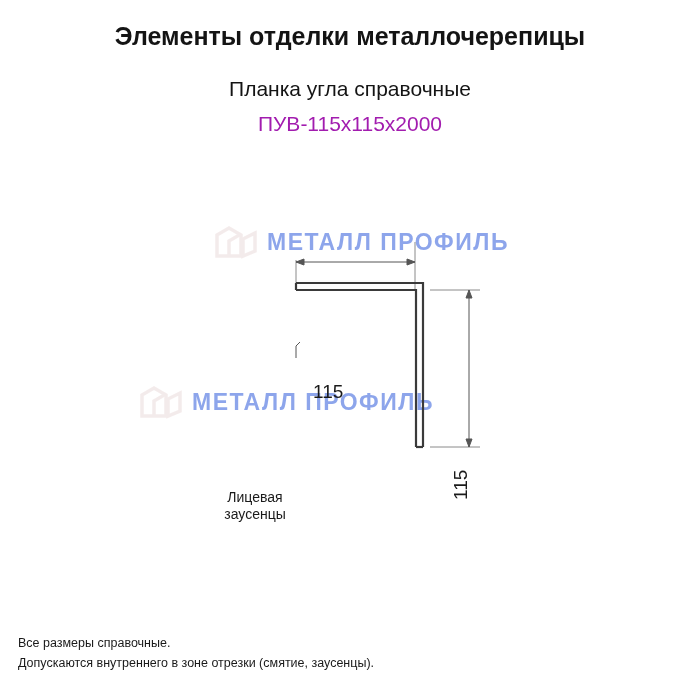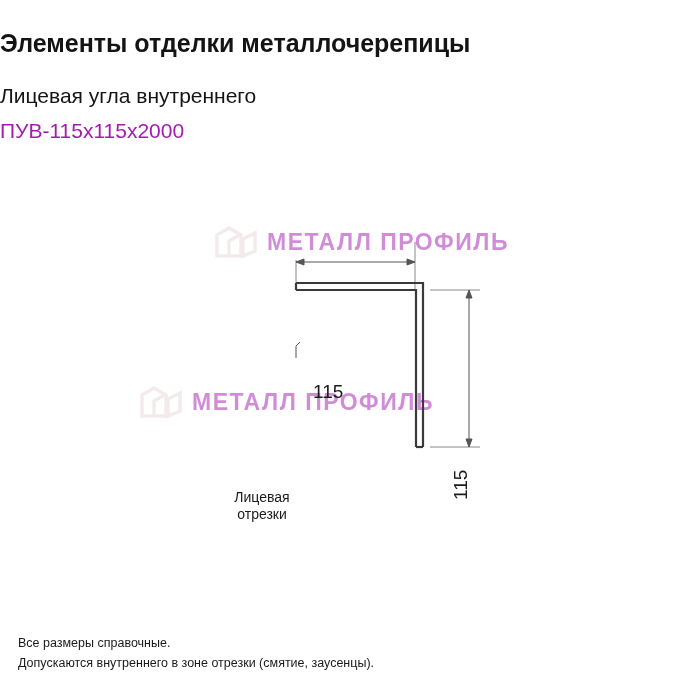--- a/index.html
+++ b/index.html
@@ -18,24 +18,24 @@
 
   .page {
     position: relative;
     width: 700px;
     height: 700px;
   }
 
   
   .header {
     position: absolute;
-    top: 7px;
+    top: 0;
     left: 0;
     width: 700px;
-    text-align: left;
+    text-align: center;
   }
   .title-main {
     margin-top: 22px;
     font-size: 25px;
     font-weight: bold;
     letter-spacing: 0px;
     color: #141414;
   }
   .title-sub {
     margin-top: 26px;
@@ -65,21 +65,21 @@
 
   .wm-logo {
     width: 42px;
     height: 34px;
     position: relative;
   }
   .wm-text {
     font-size: 23px;
     font-weight: bold;
     letter-spacing: 1.5px;
-    color: #a21caf;
+    color: #1d4ed8;
   }
 
   
   .drawing {
     position: absolute;
     left: 0;
     top: 150px;
     width: 552px;
     height: 420px;
   }
@@ -95,21 +95,21 @@
     position: absolute;
     left: 450px;
     top: 350px;
     font-size: 19px;
     color: #1a1a1a;
     transform: rotate(-90deg);
     transform-origin: left top;
   }
   .label-face {
     position: absolute;
-    left: 222px;
+    left: 215px;
     top: 339px;
     font-size: 14px;
     line-height: 17px;
     text-align: center;
     color: #1a1a1a;
     width: 80px;
   }
 
   
   .footer {
@@ -122,21 +122,21 @@
   }
   .footer div { white-space: nowrap; }
 </style>
 </head>
 <body>
 
 <div class="page">
 
   <div class="header">
     <div class="title-main">Элементы отделки металлочерепицы</div>
-    <div class="title-sub">Лицевая угла внутреннего</div>
+    <div class="title-sub">Планка угла справочные</div>
     <div class="title-code">ПУВ-115х115х2000</div>
   </div>
 
   <div class="watermark wm-1">
     <span class="wm-logo">
       <svg width="42" height="34" viewBox="0 0 42 34">
         <path d="M2 31 L2 10 L14 3 L26 10 L26 31 Z" fill="none" stroke="#e9d9d9" stroke-width="3.5"></path>
         <path d="M14 31 L14 16 L26 9" fill="none" stroke="#e9d9d9" stroke-width="3.5"></path>
         <path d="M28 14 L40 8 L40 26 L28 31 Z" fill="none" stroke="#e9d9d9" stroke-width="3.5"></path>
       </svg>
@@ -191,21 +191,21 @@
 
         <line x1="296" y1="133" x2="296" y2="140"></line>
         <line x1="416" y1="297" x2="423" y2="297"></line>
       </g>
     </svg>
 
     <div class="label-115-top">115</div>
     <div class="label-115-right">115</div>
     <div class="label-face">
       <span>Лицевая</span><br>
-      <span>отрезки</span>
+      <span>заусенцы</span>
     </div>
   </div>
 
   <div class="footer">
     <div>Все размеры справочные.</div>
     <div>Допускаются внутреннего в зоне отрезки (смятие, заусенцы).</div>
   </div>
 
 </div>
 

